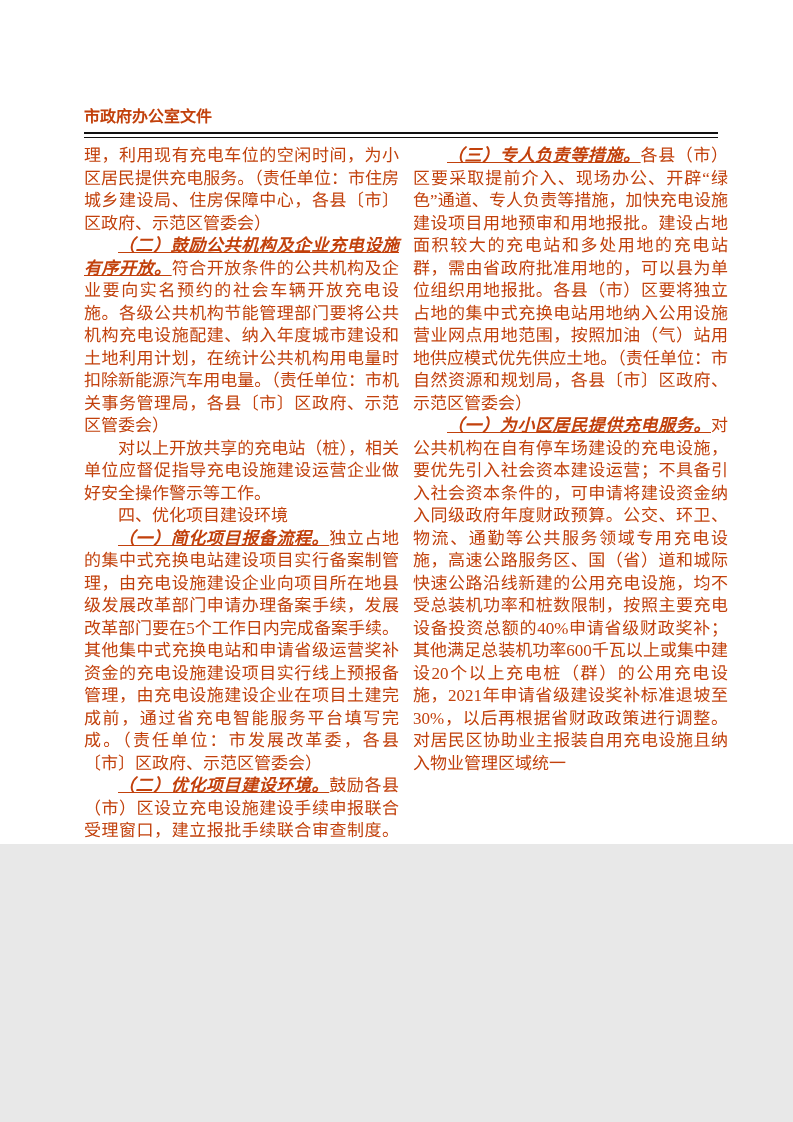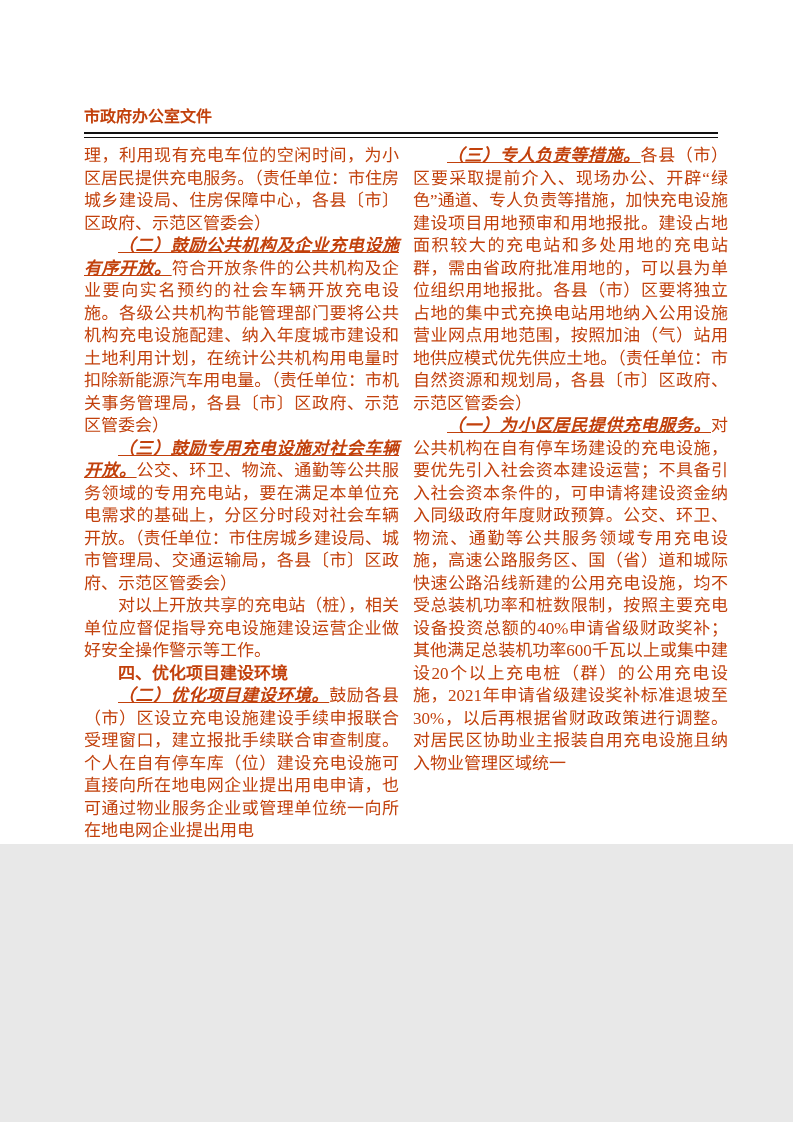--- a/index.html
+++ b/index.html
@@ -44,21 +44,21 @@
   .col {
     width: 315px;
     font-size: 17px;
     line-height: 22.5px;
     text-align: justify;
     text-justify: inter-ideograph;
   }
   .col p { margin: 0; }
   .p-indent { text-indent: 2em; }
   .heading {
-    font-weight: bold;
+    font-weight: normal;
     font-family: "Liberation Sans", "DejaVu Sans", sans-serif;
   }
   .lead {
     font-weight: bold;
     font-style: italic;
     text-decoration: underline;
   }
   .pagenum {
     position: absolute;
     left: 98px;
@@ -78,23 +78,23 @@
       <span>市政府办公室文件</span>
     </div>
     <div class="header-rule"></div>
   </div>
 
   <div class="columns">
 
     <div class="col">
       <p><span>理，利用现有充电车位的空闲时间，为小区居民提供充电服务。（责任单位：市住房城乡建设局、住房保障中心，各县〔市〕区政府、示范区管委会）</span></p>
       <p class="p-indent"><span class="lead">（二）鼓励公共机构及企业充电设施有序开放。</span><span>符合开放条件的公共机构及企业要向实名预约的社会车辆开放充电设施。各级公共机构节能管理部门要将公共机构充电设施配建、纳入年度城市建设和土地利用计划，在统计公共机构用电量时扣除新能源汽车用电量。（责任单位：市机关事务管理局，各县〔市〕区政府、示范区管委会）</span></p>
-      <p class="p-indent"><span class="lead">（三）鼓励专用充电设施对社会车辆开放。</span><span>公交、环卫、物流、通勤等公共服务领域的专用充电站，要在满足本单位充电需求的基础上，分区分时段对社会车辆开放。（责任单位：市住房城乡建设局、城市管理局、交通运输局，各县〔市〕区政府、示范区管委会）</span></p>
       <p class="p-indent"><span>对以上开放共享的充电站（桩），相关单位应督促指导充电设施建设运营企业做好安全操作警示等工作。</span></p>
       <p class="p-indent heading"><span>四、优化项目建设环境</span></p>
+      <p class="p-indent"><span class="lead">（一）简化项目报备流程。</span><span>独立占地的集中式充换电站建设项目实行备案制管理，由充电设施建设企业向项目所在地县级发展改革部门申请办理备案手续，发展改革部门要在5个工作日内完成备案手续。其他集中式充换电站和申请省级运营奖补资金的充电设施建设项目实行线上预报备管理，由充电设施建设企业在项目土建完成前，通过省充电智能服务平台填写完成。（责任单位：市发展改革委，各县〔市〕区政府、示范区管委会）</span></p>
       <p class="p-indent"><span class="lead">（二）优化项目建设环境。</span><span>鼓励各县（市）区设立充电设施建设手续申报联合受理窗口，建立报批手续联合审查制度。个人在自有停车库（位）建设充电设施可直接向所在地电网企业提出用电申请，也可通过物业服务企业或管理单位统一向所在地电网企业提出用电</span></p>
     </div>
 
     <div class="col">
       <p class="p-indent"><span class="lead">（三）专人负责等措施。</span><span>各县（市）区要采取提前介入、现场办公、开辟“绿色”通道、专人负责等措施，加快充电设施建设项目用地预审和用地报批。建设占地面积较大的充电站和多处用地的充电站群，需由省政府批准用地的，可以县为单位组织用地报批。各县（市）区要将独立占地的集中式充换电站用地纳入公用设施营业网点用地范围，按照加油（气）站用地供应模式优先供应土地。（责任单位：市自然资源和规划局，各县〔市〕区政府、示范区管委会）</span></p>
       <p class="p-indent"><span class="lead">（一）为小区居民提供充电服务。</span><span>对公共机构在自有停车场建设的充电设施，要优先引入社会资本建设运营；不具备引入社会资本条件的，可申请将建设资金纳入同级政府年度财政预算。公交、环卫、物流、通勤等公共服务领域专用充电设施，高速公路服务区、国（省）道和城际快速公路沿线新建的公用充电设施，均不受总装机功率和桩数限制，按照主要充电设备投资总额的40%申请省级财政奖补；其他满足总装机功率600千瓦以上或集中建设20个以上充电桩（群）的公用充电设施，2021年申请省级建设奖补标准退坡至30%，以后再根据省财政政策进行调整。对居民区协助业主报装自用充电设施且纳入物业管理区域统一</span></p>
     </div>
 
   </div>
 

